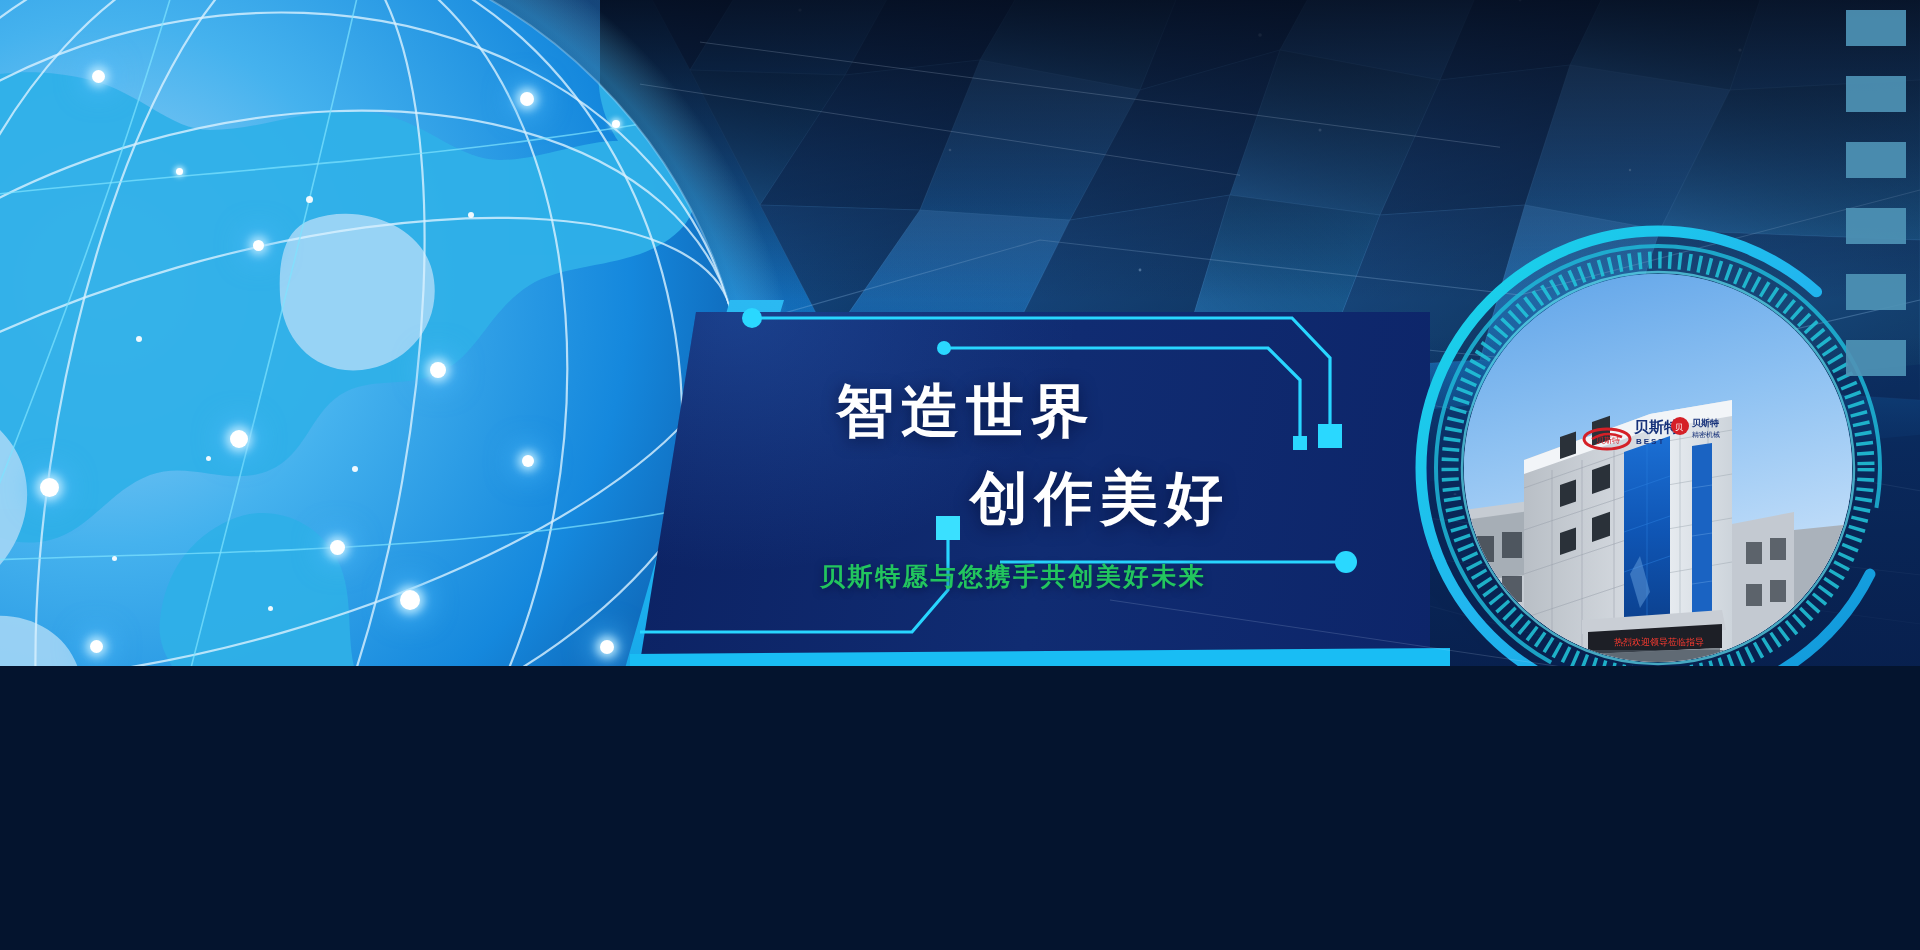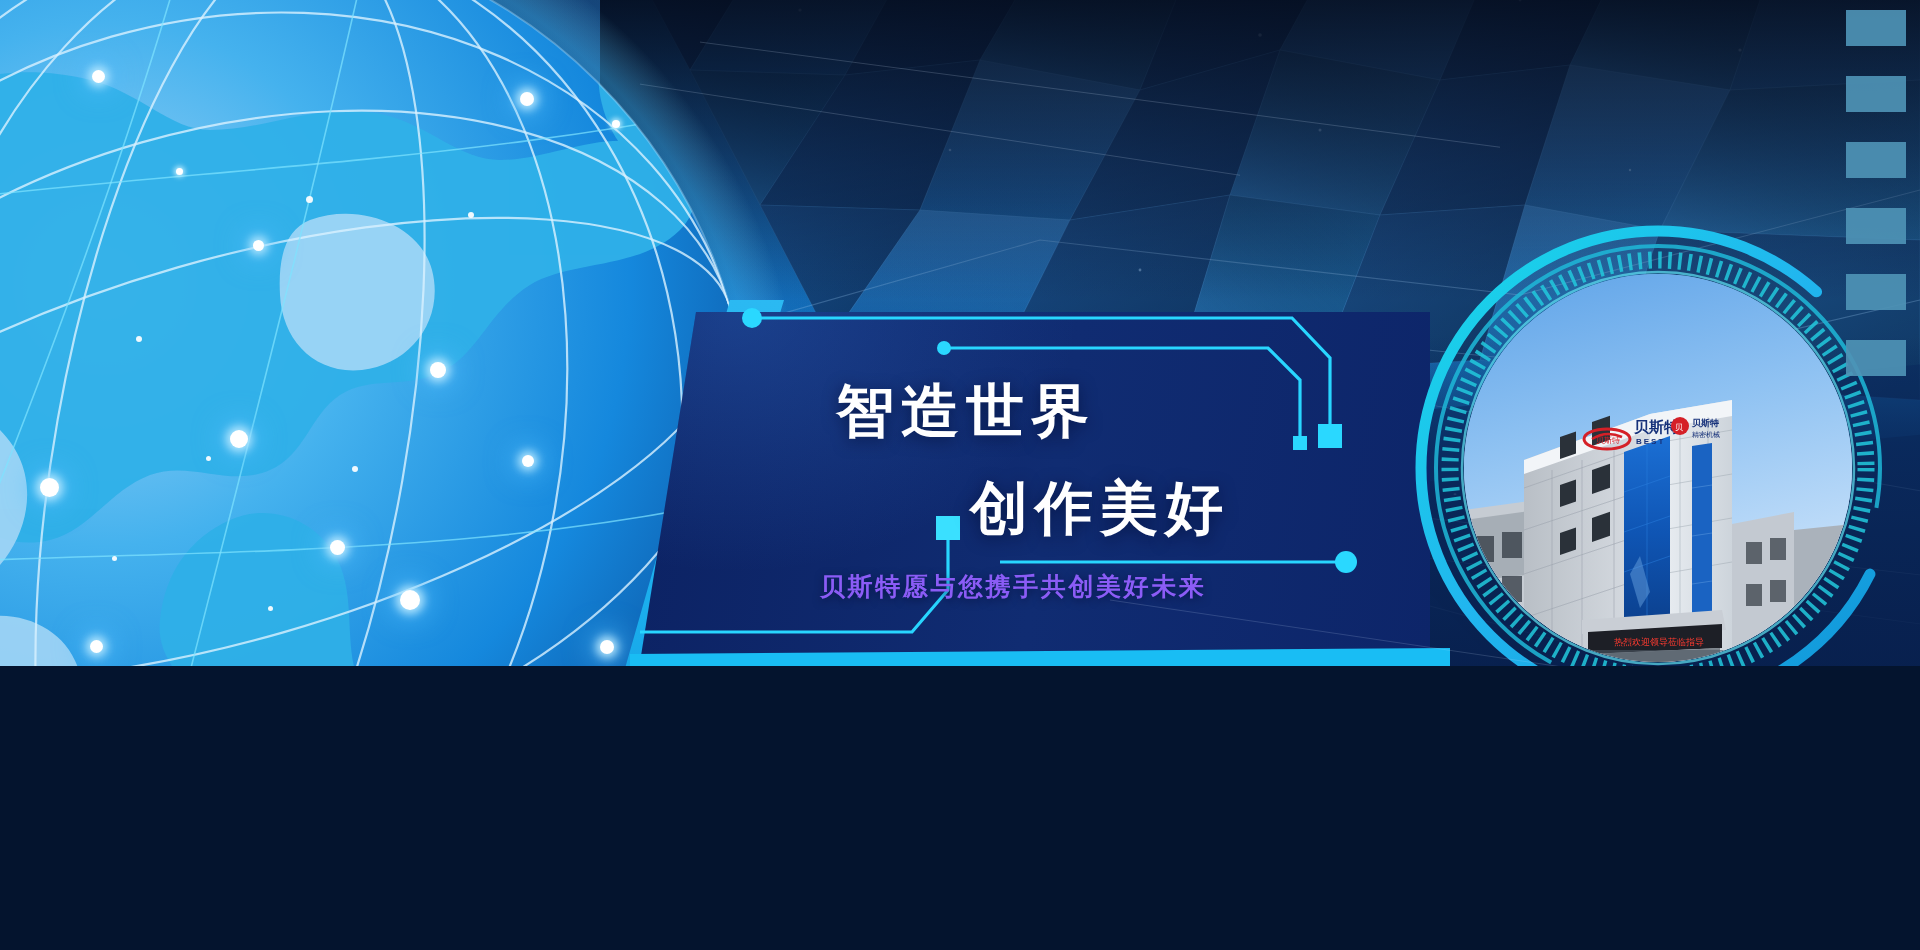--- a/index.html
+++ b/index.html
@@ -103,25 +103,25 @@
   .hl{
     color:#fff;
     font-size:58px;
     font-weight:bold;
     letter-spacing:7px;
     line-height:1.26;
     text-shadow:0 3px 16px rgba(0,10,45,.62);
     white-space:nowrap;
   }
   .hl-1{ padding-left:196px; }
-  .hl-2{ padding-left:330px; margin-top:24px; }
+  .hl-2{ padding-left:330px; margin-top:14px; }
   .sub{
     margin-top:26px;
     padding-left:180px;
-    color:#8b5cf6;
+    color:#22c55e;
     font-size:25px;
     font-weight:bold;
     letter-spacing:2.6px;
     white-space:nowrap;
     text-shadow:0 2px 9px rgba(0,8,40,.55);
   }
 
   
   .medal{
     position:absolute; left:1408px; top:218px;

